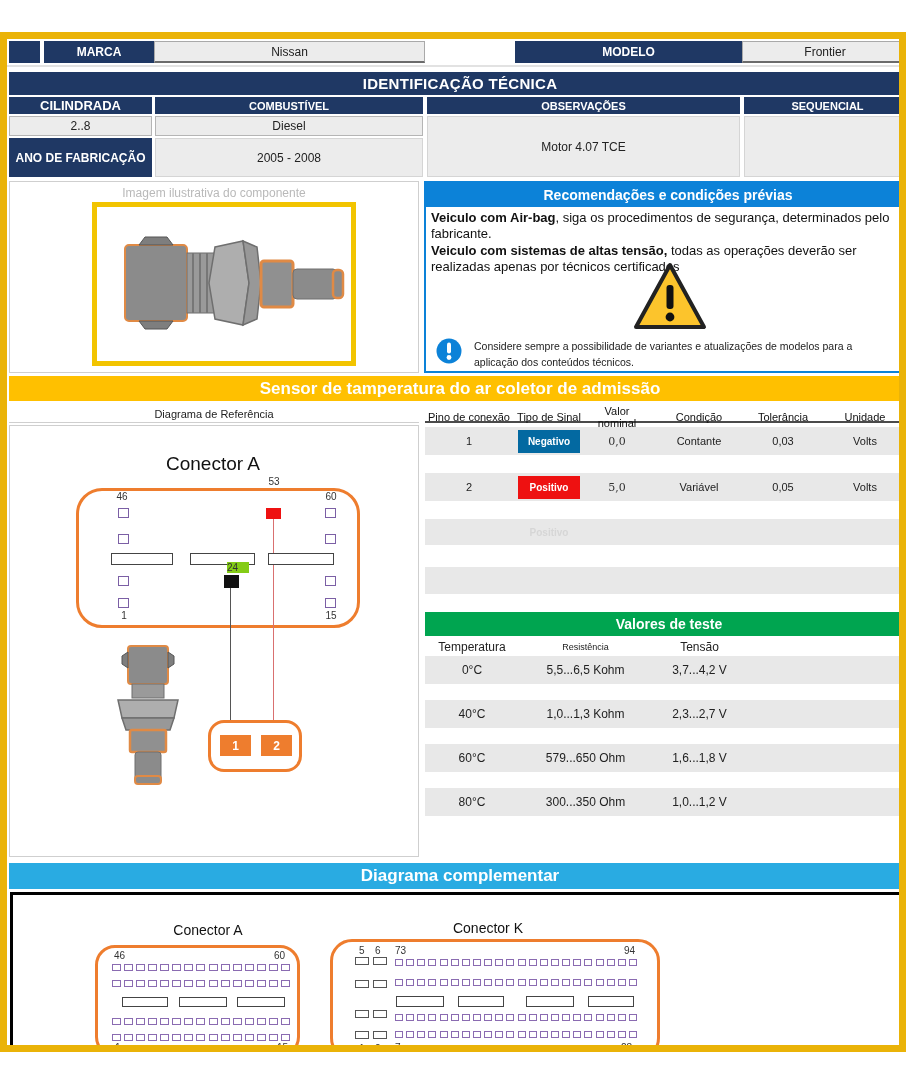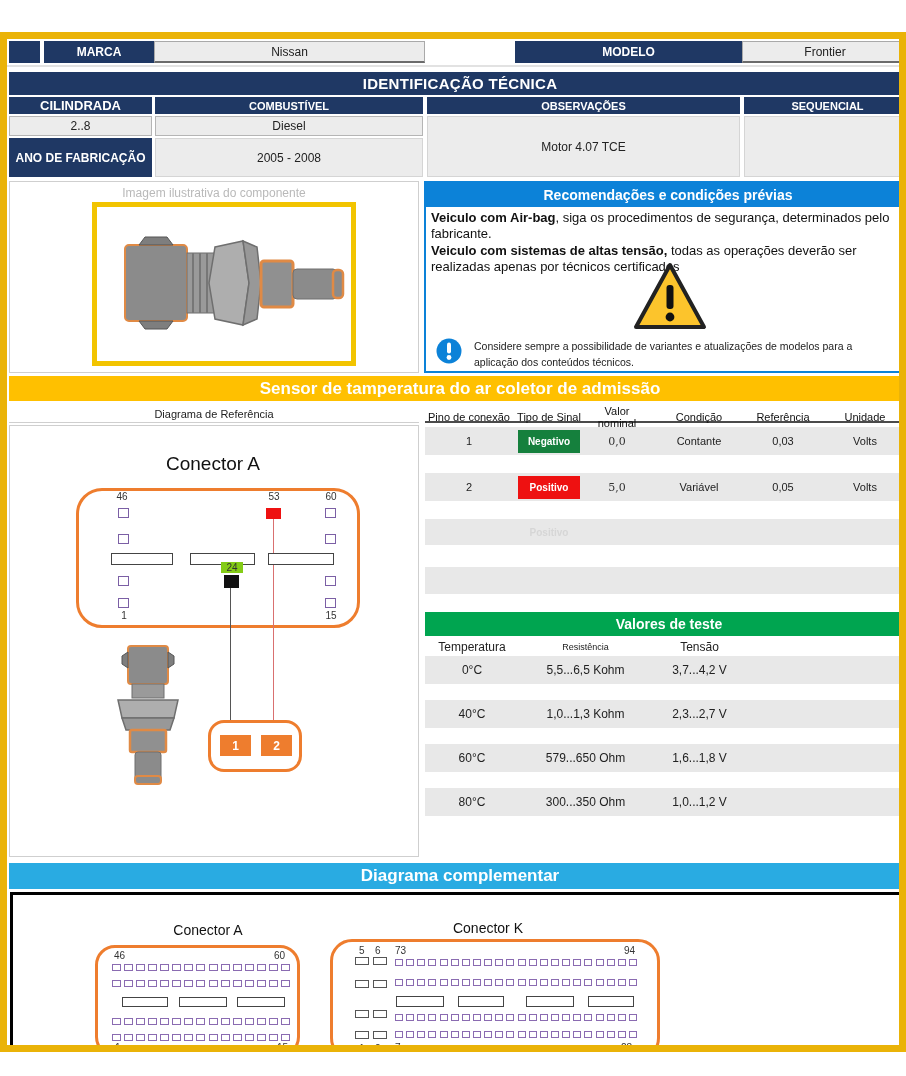--- a/index.html
+++ b/index.html
@@ -110,33 +110,33 @@
   <div class="abs" style="left:2px;top:386px;width:410px;height:432px;border:1px solid #cfcfcf;background:#fff;">
     <div class="abs ctr" style="left:103px;top:26px;width:200px;height:24px;font-size:19px;color:#111;">Conector A</div>
 
     <div class="abs obox" style="left:66px;top:62px;width:284px;height:140px;"></div>
 
     <div class="abs" style="left:220px;top:162px;width:1px;height:147px;background:#555;"></div>
     <div class="abs" style="left:263px;top:93px;width:1px;height:216px;background:#d97070;"></div>
 
     <div class="pinlbl" style="left:101px;top:65px;width:22px;text-align:center;">46</div>
     <div class="refsq" style="left:108px;top:82px;"></div>
-    <div class="pinlbl" style="left:253px;top:65px;width:22px;text-align:center;">53</div>
+    <div class="pinlbl" style="left:253px;top:50px;width:22px;text-align:center;">53</div>
     <div class="abs" style="left:256px;top:82px;width:15px;height:11px;background:#ee1111;"></div>
     <div class="pinlbl" style="left:310px;top:65px;width:22px;text-align:center;">60</div>
     <div class="refsq" style="left:315px;top:82px;"></div>
 
     <div class="refsq" style="left:108px;top:108px;"></div>
     <div class="refsq" style="left:315px;top:108px;"></div>
 
     <div class="rect-slot" style="left:101px;top:127px;width:62px;height:12px;"></div>
     <div class="rect-slot" style="left:180px;top:127px;width:65px;height:12px;"></div>
     <div class="rect-slot" style="left:258px;top:127px;width:66px;height:12px;"></div>
 
-    <div class="pinlbl" style="left:211px;top:136px;width:22px;text-align:center;background:#84cc16;">24</div>
+    <div class="pinlbl" style="left:217px;top:136px;width:22px;background:#84cc16;">24</div>
     <div class="abs" style="left:214px;top:149px;width:15px;height:13px;background:#111;"></div>
 
     <div class="refsq" style="left:108px;top:150px;"></div>
     <div class="refsq" style="left:315px;top:150px;"></div>
     <div class="refsq" style="left:108px;top:172px;"></div>
     <div class="refsq" style="left:315px;top:172px;"></div>
     <div class="pinlbl" style="left:103px;top:184px;width:22px;text-align:center;">1</div>
     <div class="pinlbl" style="left:310px;top:184px;width:22px;text-align:center;">15</div>
 
     <div class="abs" style="left:100px;top:216px;width:76px;height:146px;">
@@ -157,27 +157,27 @@
     <div class="abs ctr" style="left:210px;top:309px;width:31px;height:21px;background:#ee7d2e;color:#fff;font-weight:bold;font-size:12px;">1</div>
     <div class="abs ctr" style="left:251px;top:309px;width:31px;height:21px;background:#ee7d2e;color:#fff;font-weight:bold;font-size:12px;">2</div>
 
   </div>
 
   <div class="abs hdr6" style="left:418px;top:366px;width:488px;height:18px;border-bottom:2px solid #4a4a4a;">
     <span>Pino de conexão</span>
     <span>Tipo de Sinal</span>
     <span>Valor nominal</span>
     <span>Condição</span>
-    <span>Referência</span>
+    <span>Tolerância</span>
     <span>Unidade</span>
   </div>
   <div class="abs" style="left:418px;top:388px;width:488px;" id="signal-rows">
       <div class="sigrow grayrow" style="margin-bottom: 18px;">
         <div>1</div>
-        <div><span class="badge" style="background: #15803d;">Negativo</span></div>
+        <div><span class="badge" style="background: #0369a1;">Negativo</span></div>
         <div class="valnom">0,0</div>
         <div>Contante</div>
         <div>0,03</div>
         <div>Volts</div>
       </div>
       <div class="sigrow grayrow" style="margin-bottom: 18px;">
         <div>2</div>
         <div><span class="badge" style="background: rgb(238, 17, 17);">Positivo</span></div>
         <div class="valnom">5,0</div>
         <div>Variável</div>

